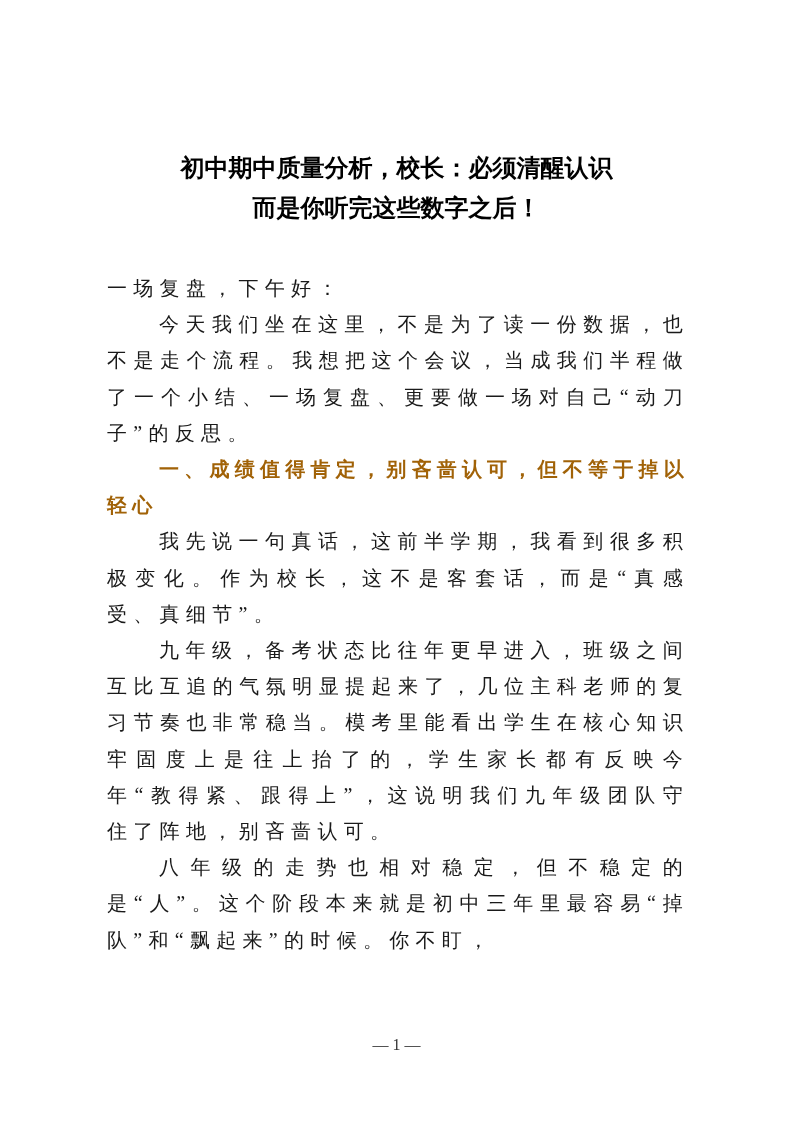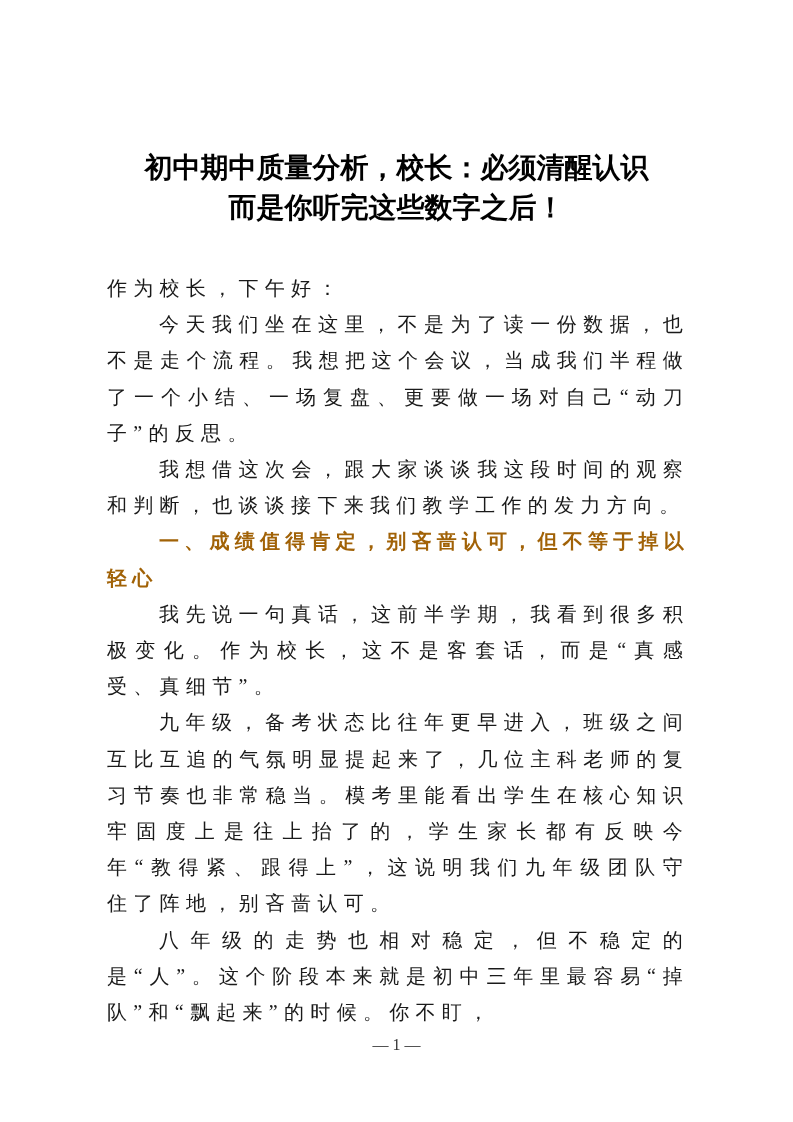--- a/index.html
+++ b/index.html
@@ -22,21 +22,21 @@
       background: #ffffff;
     }
     .title {
       position: absolute;
       left: 100px;
       top: 148px;
       width: 593px;
       text-align: center;
       font-family: "DejaVu Sans", sans-serif;
       font-weight: bold;
-      font-size: 28px;
+      font-size: 24px;
       line-height: 40px;
       letter-spacing: 0px;
       color: #000000;
       margin: 0;
     }
     .title span { display: block; white-space: nowrap; }
     .body {
       position: absolute;
       left: 107px;
       top: 270px;
@@ -74,23 +74,22 @@
 </head>
 <body>
 
 <div class="page">
   <h1 class="title">
     <span>初中期中质量分析，校长：必须清醒认识</span>
     <span>而是你听完这些数字之后！</span>
   </h1>
 
   <div class="body">
-    <p>作为校长，下午好：</p>
+    <p>一场复盘，下午好：</p>
     <p class="indent">今天我们坐在这里，不是为了读一份数据，也不是走个流程。我想把这个会议，当成我们半程做了一个小结、一场复盘、更要做一场对自己“动刀子”的反思。</p>
-    <p class="indent">我想借这次会，跟大家谈谈我这段时间的观察和判断，也谈谈接下来我们教学工作的发力方向。</p>
     <p class="heading">一、成绩值得肯定，别吝啬认可，但不等于掉以轻心</p>
     <p class="indent">我先说一句真话，这前半学期，我看到很多积极变化。作为校长，这不是客套话，而是“真感受、真细节”。</p>
     <p class="indent">九年级，备考状态比往年更早进入，班级之间互比互追的气氛明显提起来了，几位主科老师的复习节奏也非常稳当。模考里能看出学生在核心知识牢固度上是往上抬了的，学生家长都有反映今年“教得紧、跟得上”，这说明我们九年级团队守住了阵地，别吝啬认可。</p>
     <p class="indent">八年级的走势也相对稳定，但不稳定的是“人”。这个阶段本来就是初中三年里最容易“掉队”和“飘起来”的时候。你不盯，</p>
   </div>
 
   <div class="footer">— 1 —</div>
 </div>
 
 </body></html>

